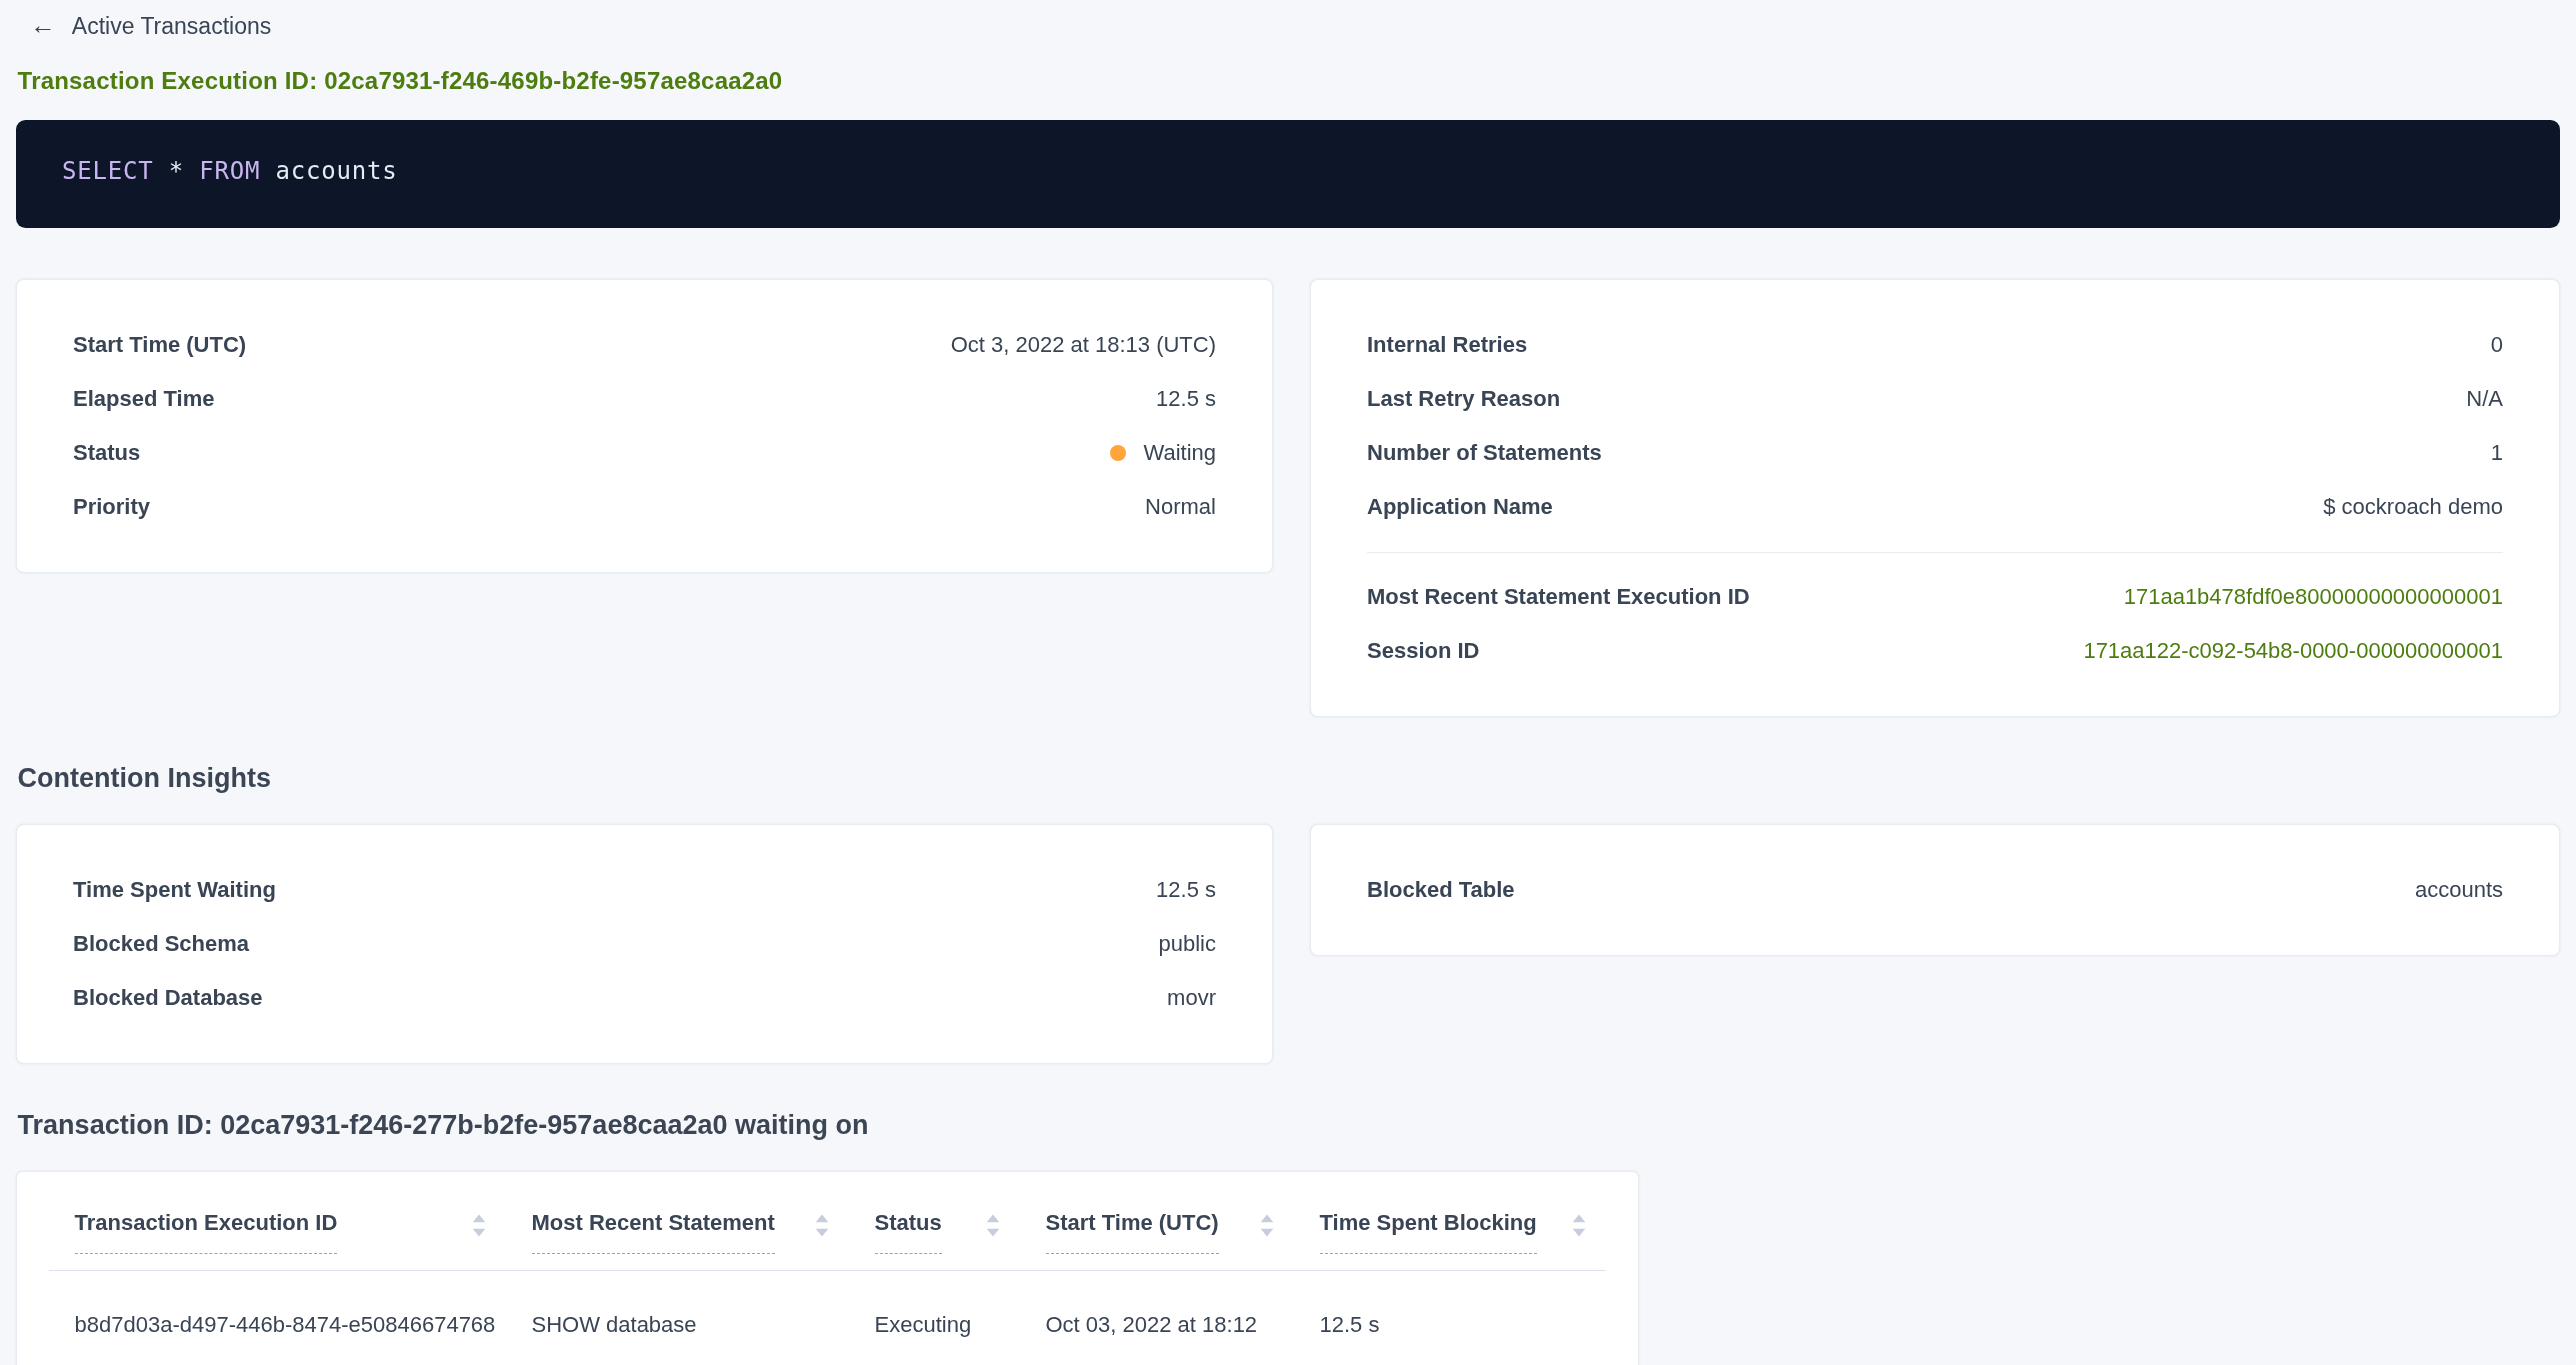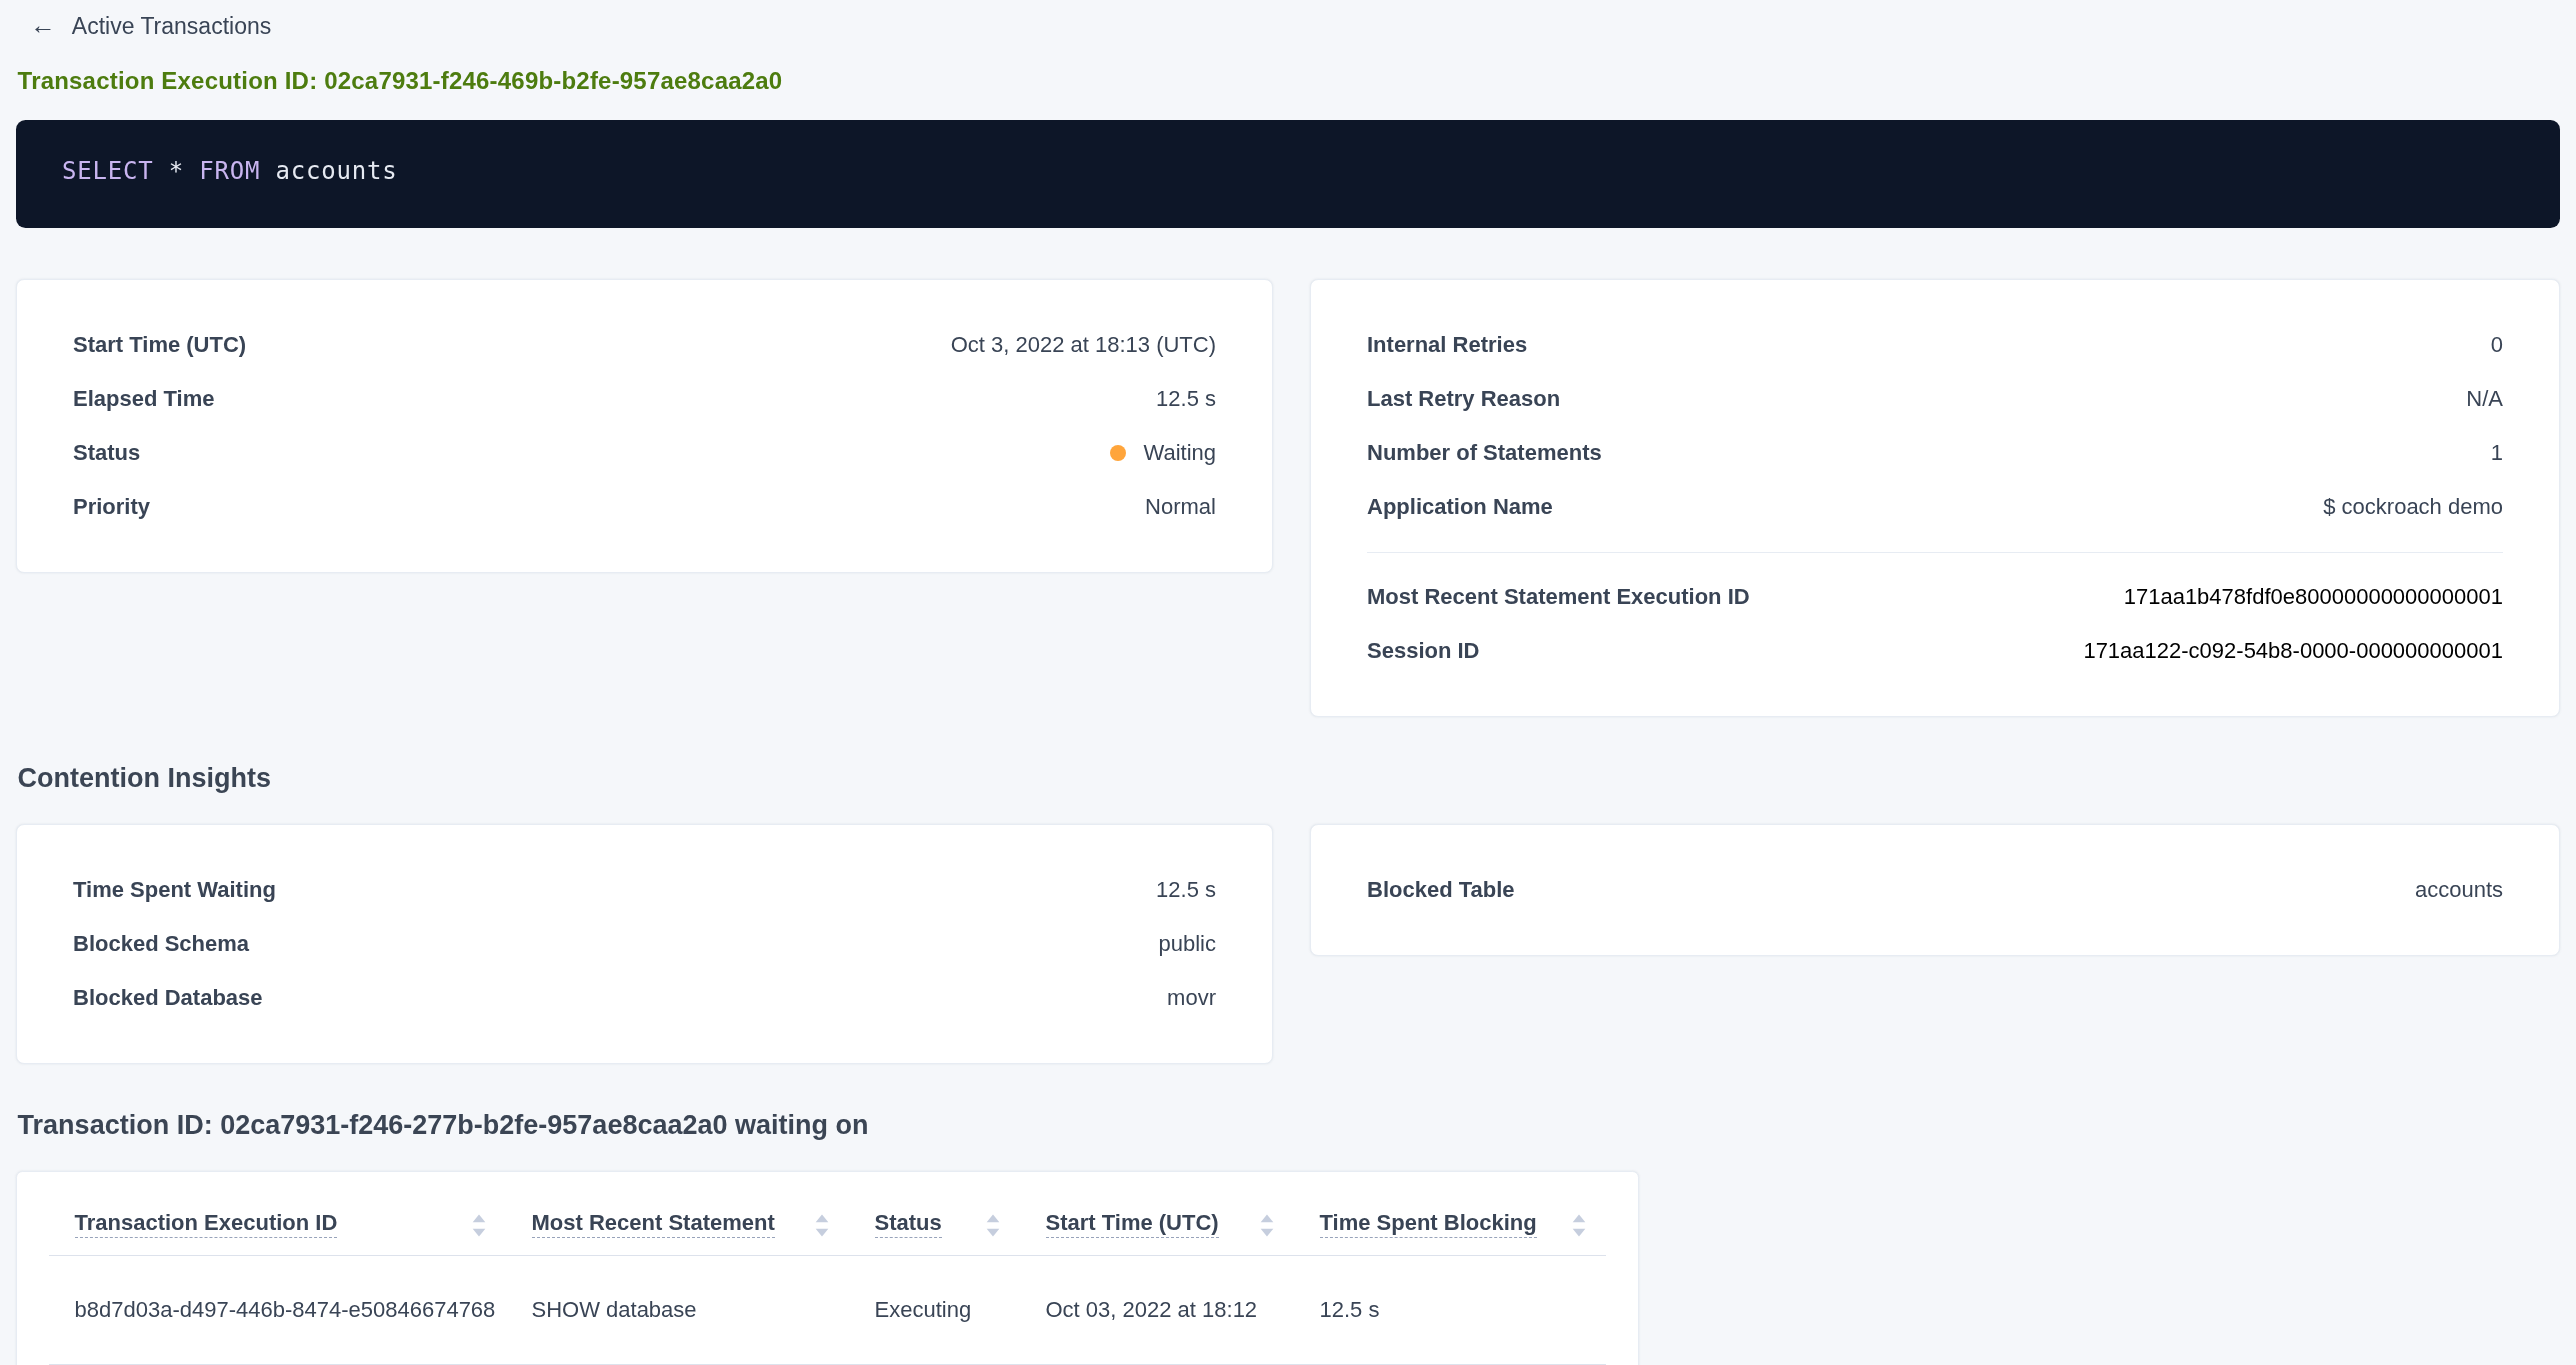--- a/index.html
+++ b/index.html
@@ -47,21 +47,21 @@
   }
   .card-fixed { width:1257px; flex:none; }
   .card-flex { flex:1; }
 
   .kv-row {
     display:flex; justify-content:space-between; align-items:center;
     height:54px; font-size:22px; color:#394455;
   }
   .kv-label { font-weight:700; color:#394455; }
   .kv-value { text-align:right; }
-  .kv-link { color:#000000; cursor:pointer; }
+  .kv-link { color:#4d7c0f; cursor:pointer; }
   .divider { border-top:1.6px solid #e7ecf3; margin:17.5px 0; }
 
   .status-wrap { display:flex; align-items:center; gap:17px; justify-content:flex-end; }
   .dot { width:16px; height:16px; border-radius:50%; background:#999; flex:none; }
 
   
   .section-heading {
     margin:46px 0 0 1.6px;
     font-size:27px; font-weight:700; color:#3b4554;
   }
@@ -75,21 +75,21 @@
     box-shadow:0 0 2.4px rgba(67,90,111,.12);
   }
   .tgrid { display:grid; grid-template-columns:457px 343px 171px 274px 1fr; }
   .thead { border-bottom:1.6px solid #dde2ec; }
   .th {
     display:flex; align-items:flex-start; justify-content:space-between;
     padding:4.8px 19px 16px 25.5px; cursor:pointer;
   }
   .th-label {
     font-size:22px; font-weight:700; color:#394455;
-    border-bottom:1.6px dashed #98a3ba; padding-bottom:1px; line-height:1.2;
+    border-bottom:1.6px dashed #98a3ba; padding-bottom:17px; line-height:1.2;
     white-space:nowrap;
   }
   .sort-icon { margin-top:1.6px; flex:none; }
   .trow { border-bottom:1.6px solid #dde2ec; }
   .td {
     padding:41px 19px 41px 25.5px; font-size:22px; color:#394455;
     display:flex; align-items:center; white-space:nowrap;
   }
   .td .status-wrap { justify-content:flex-start; }
 </style>

